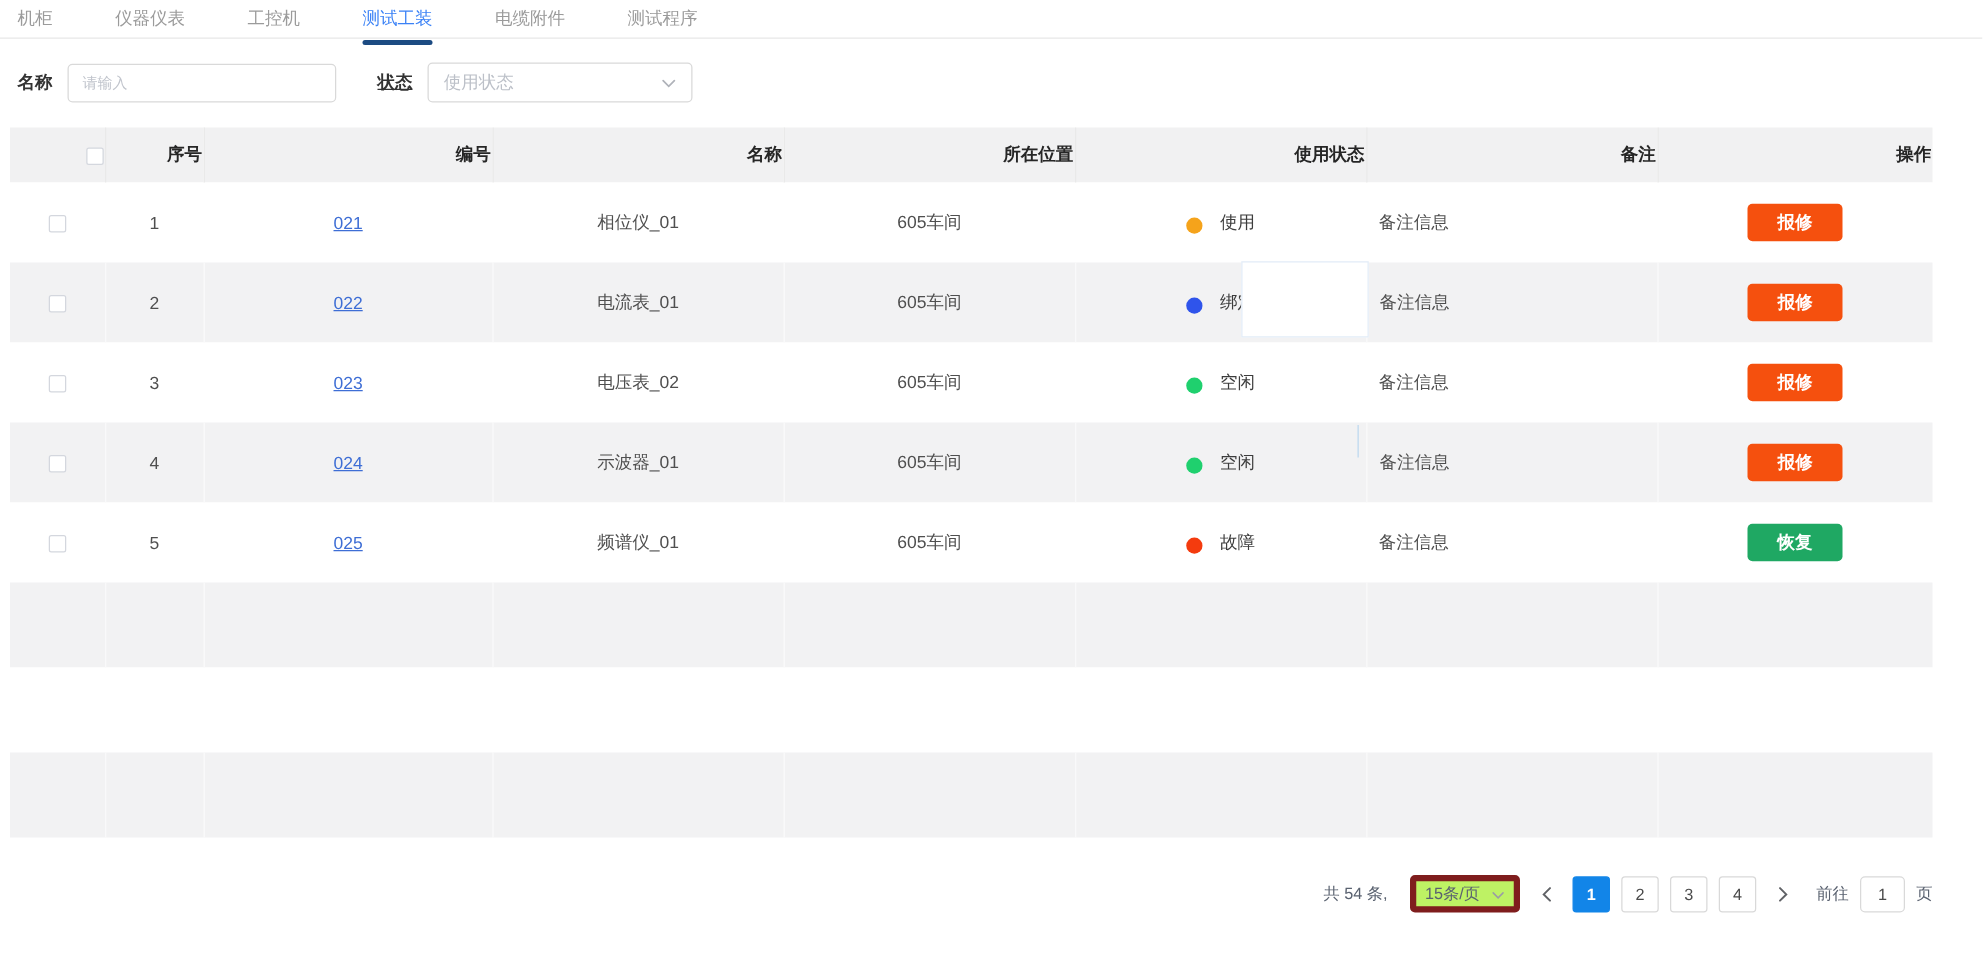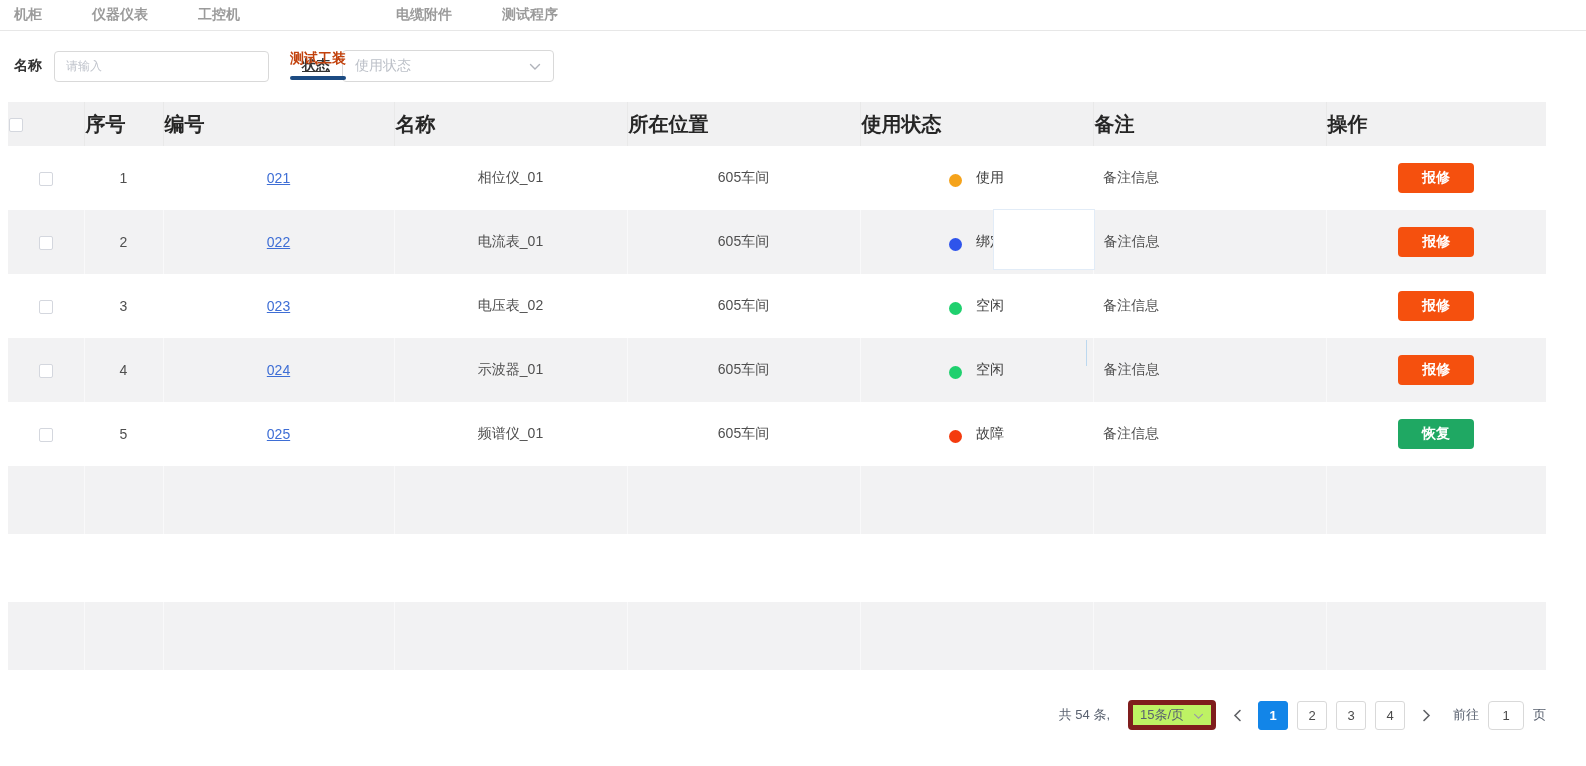--- a/index.html
+++ b/index.html
@@ -5,37 +5,37 @@
   * { box-sizing: border-box; }
   html,body { margin:0; padding:0; }
   body {
     width:1586px; height:766px; position:relative; overflow:hidden;
     background:#ffffff; color:#333;
     font-family:"Liberation Sans", sans-serif; font-size:14px;
   }
 
   
   .tab-bar { display:flex; align-items:flex-start; padding-left:14px; border-bottom:1px solid #e7e7e7; height:31px; }
-  .tab { font-size:14px; font-weight:700; color:#9b9b9b; margin-right:50px; padding:6px 0 9px; position:relative; white-space:nowrap; }
-  .tab.active { color:#c2410c;margin-top:44px; }
+  .tab { font-size:14px; font-weight:400; color:#9b9b9b; margin-right:50px; padding:6px 0 9px; position:relative; white-space:nowrap; }
+  .tab.active { color:#3b82f6; }
   .tab.active::after { content:""; position:absolute; left:0; right:0; bottom:-3px; height:4px; background:#1c4b82; border-radius:2px; }
 
   
   .filter-row { display:flex; align-items:center; margin:19px 0 0 14px; }
   .filter-label { font-weight:700; color:#333; }
   .text-input { width:215px; height:31px; border:1px solid #d9d9d9; border-radius:4px; margin-left:12px; padding:0 11px; font-size:12px; color:#333; font-family:inherit; outline:none; }
   .text-input::placeholder { color:#c0c4cc; }
   .status-group { margin-left:33px;text-decoration:underline; }
   .select-box { width:212px; height:32px; border:1px solid #d9d9d9; border-radius:4px; margin-left:12px; display:flex; align-items:center; justify-content:space-between; padding:0 12px; color:#bcc0c8; background:#fff; }
 
   
   .table-wrap { margin:20px 40px 0 8px; }
   table { border-collapse:collapse; table-layout:fixed; width:1538px; }
   thead tr { height:44px; background:#f1f1f2; }
-  th { font-size:20px; font-weight:700; color:#262626; text-align:left; border-right:1px solid #e9e9e9; }
+  th { font-size:14px; font-weight:700; color:#262626; text-align:right; border-right:1px solid #e9e9e9; }
   th:last-child { border-right:none; }
   tbody tr { height:64px; background:#fff; }
   tbody tr.striped { background:#f2f2f3; }
   tbody tr.empty-row { height:68px; }
   td { text-align:center; font-size:14px; color:#4f4f4f; }
   tr.striped td { border-right:1px solid #f9f9fa; }
   tr.striped td:last-child { border-right:none; }
   td.c-note { text-align:left; padding-left:10px; }
   .checkbox { display:inline-block; width:14px; height:14px; border:1px solid #d4d7de; border-radius:2px; background:#fff; vertical-align:middle; }
   .code-link { color:#3e6ed5; text-decoration:underline; cursor:pointer; }

